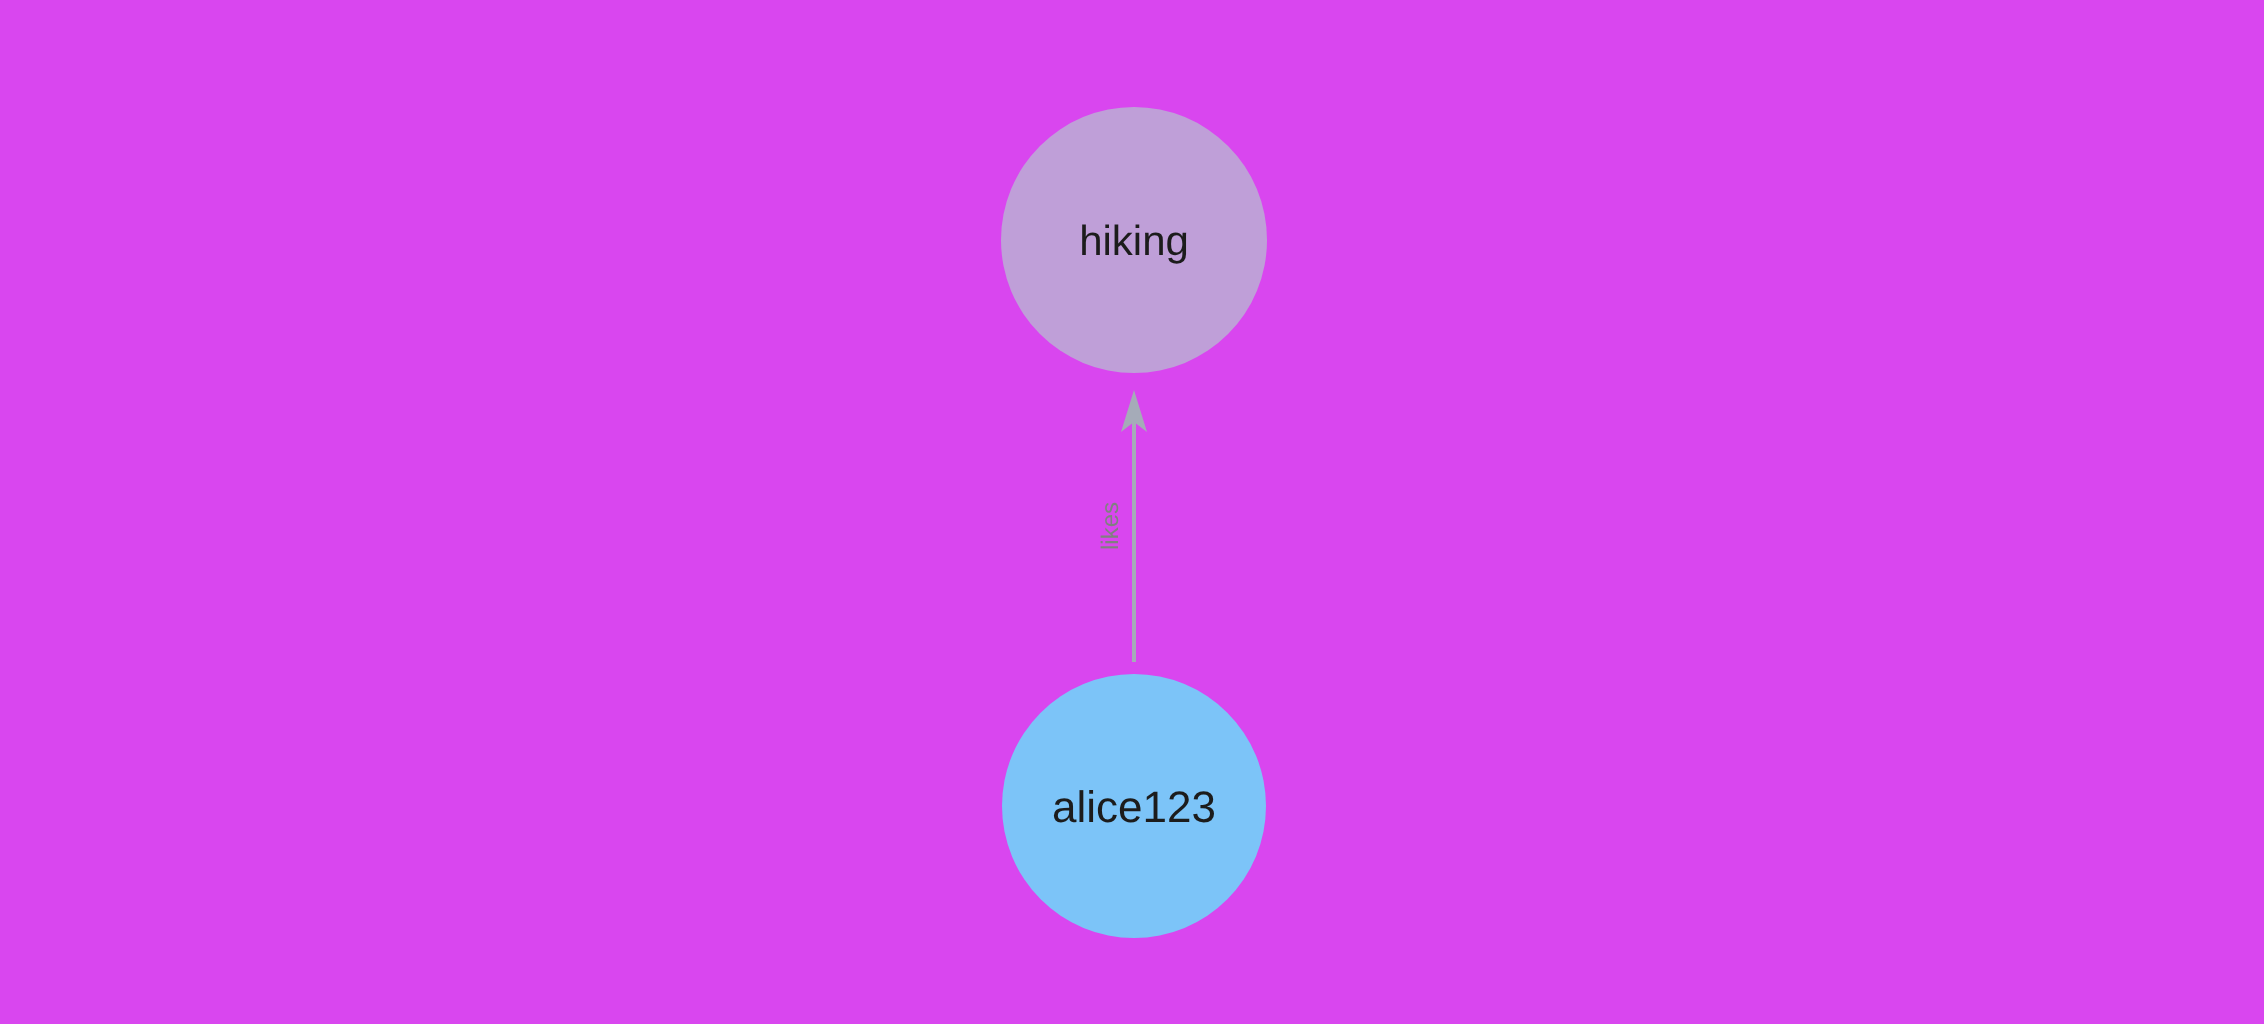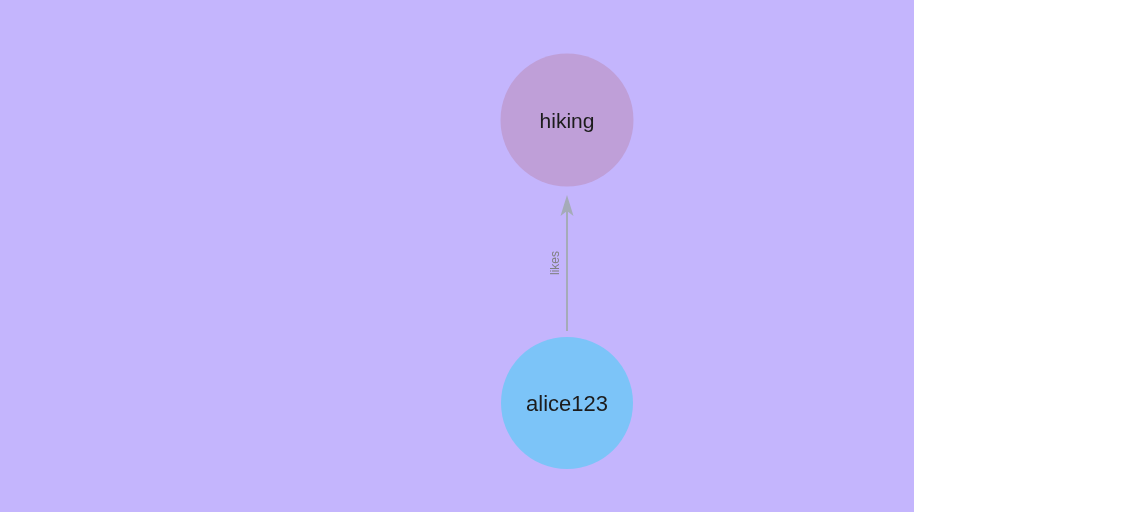--- a/index.html
+++ b/index.html
@@ -50,21 +50,21 @@
     font-family: "Liberation Sans", sans-serif;
     font-size: 12px;
     fill: #808080;
     text-anchor: middle;
     dominant-baseline: middle;
   }
 </style>
 </head>
 <body style="width: 1132px; height: 512px;">
 
-<div id="graph-canvas" style="width: 914px; height: 512px; background: #c4b5fd;">
+<div id="graph-canvas" style="width: 1132px; height: 512px; background: #d946ef;">
 
   <svg id="graph-svg" viewBox="0 0 1132 512" style="width: 1132px; height: 512px;">
 
     <g>
       <line class="edge-line" x1="567" y1="331" x2="567" y2="199" stroke="#a5abb8" stroke-width="2"></line>
       <polygon class="edge-arrowhead" points="567,195 560.5,216 567,211 573.5,216" fill="#a5abb8"></polygon>
       <text class="edge-label" x="556" y="263" transform="rotate(-90 556 263)" style="fill: rgb(128, 128, 128);">likes</text>
     </g>
 
     <g>

